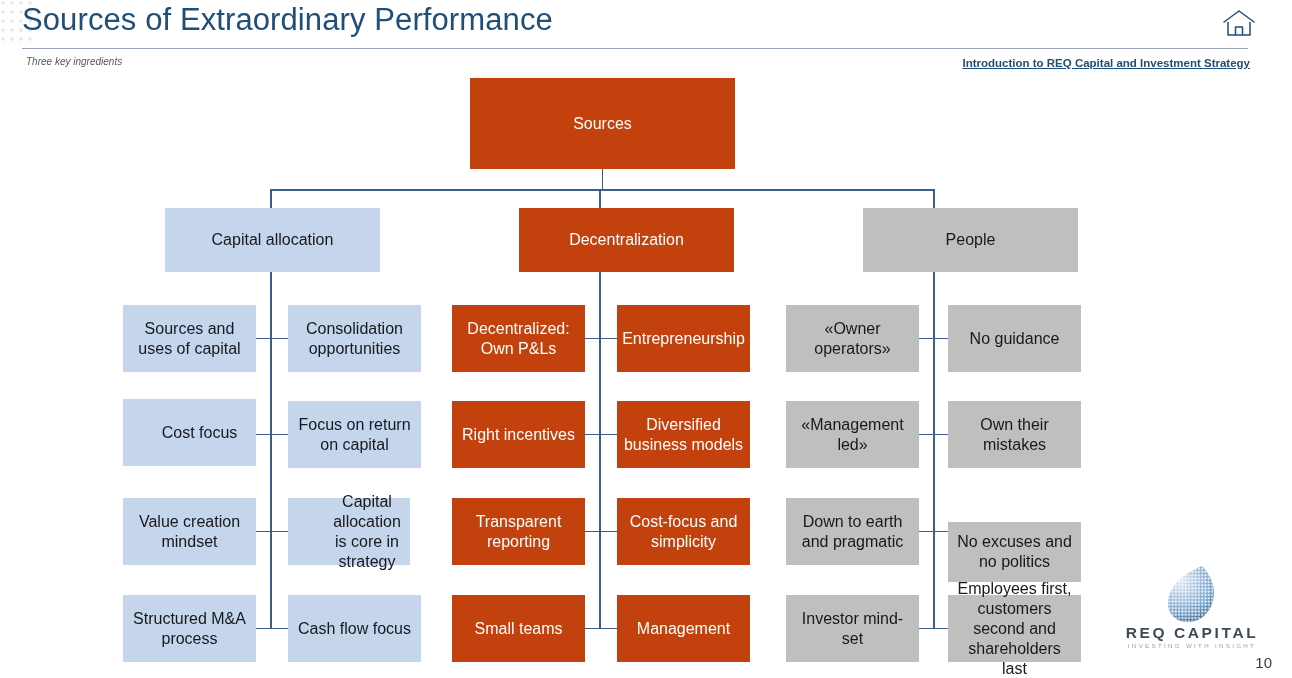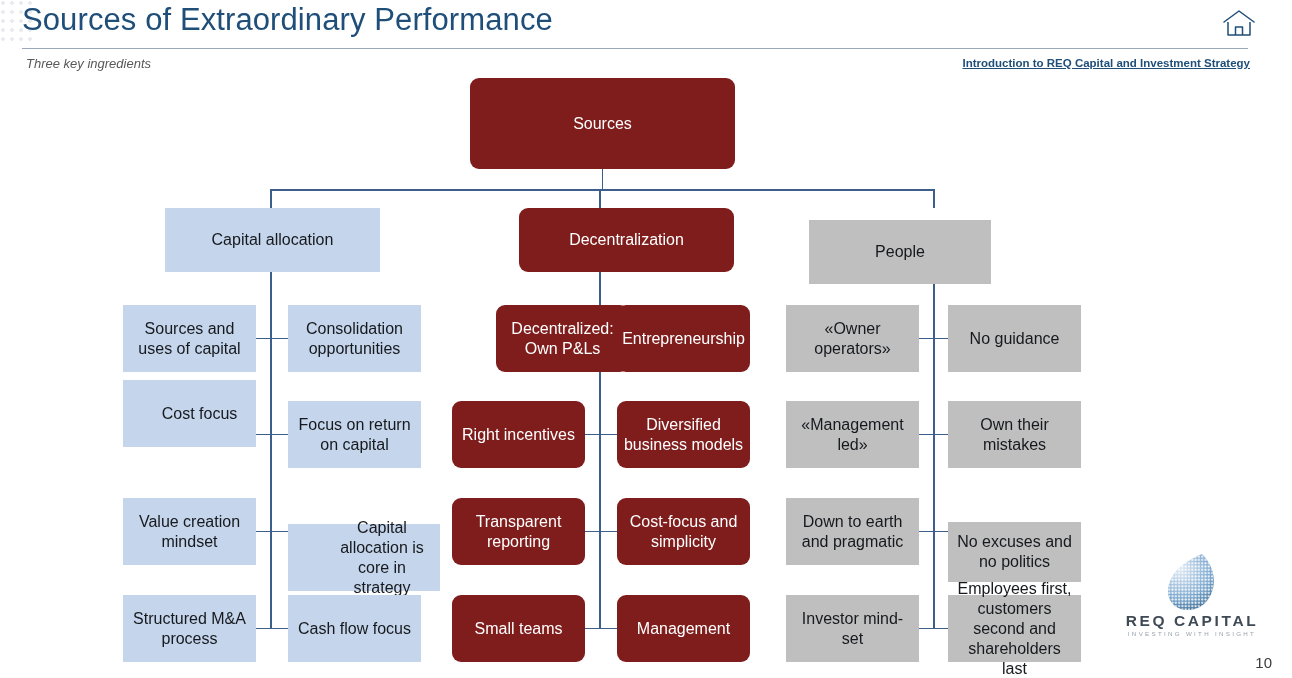--- a/index.html
+++ b/index.html
@@ -43,21 +43,21 @@
   }
   #header-rule {
     position: absolute;
     left: 22px; top: 48px;
     width: 1226px; height: 1px;
     background: #9aa7bb;
   }
   #subtitle {
     position: absolute;
     left: 26px; top: 56px;
-    font-size: 13px;
+    font-size: 10px;
     font-style: italic;
     color: #57585a;
     white-space: nowrap;
   }
   #nav-link {
     position: absolute;
     right: 42px; top: 57px;
     font-size: 11.5px;
     font-weight: bold;
     color: #1F4E79;
@@ -76,36 +76,36 @@
     position: absolute;
     box-sizing: border-box;
     display: flex;
     align-items: center;
     justify-content: center;
     text-align: center;
     line-height: 1.25;
   }
   .box span { display: block; padding: 0 6px; }
 
-  .box.navy  { background: #7f1d1d; color: #ffffff; border-radius: 9px; }
+  .box.navy  { background: #c2410c; color: #ffffff; }
   .box.light { background: #C5D5EC; color: #16191d; }
   .box.gray  { background: #BFBFBF; color: #16191d; }
 
   
   .line {
     position: absolute;
     background: #3b5f8a;
   }
   .line.v { width: 1.6px; }
   .line.h { height: 1.6px; }
 
   
   #logo {
     position: absolute;
-    left: 1122px; top: 552px;
+    left: 1122px; top: 564px;
     width: 140px; height: 92px;
   }
   #logo-mark { position: absolute; left: 36px; top: 0; width: 64px; height: 62px; }
   #logo-word {
     position: absolute; left: 0; top: 60px; width: 140px;
     text-align: center;
     font-size: 15.5px;
     letter-spacing: 2.6px;
     color: #3f4a55;
     font-weight: bold;
@@ -184,42 +184,42 @@
       </div>
       <div class="box light" style="left: 165px; top: 208px; width: 215px; height: 64px;">
         <span>Capital allocation</span>
       </div>
       <div class="box light" style="left: 123px; top: 305px; width: 133px; height: 67px;">
         <span>Sources and uses of capital</span>
       </div>
       <div class="box light" style="left: 288px; top: 305px; width: 133px; height: 67px;">
         <span>Consolidation opportunities</span>
       </div>
-      <div class="box light" style="left: 123px; top: 380px; width: 133px; height: 67px; padding-left: 20px;">
+      <div class="box light" style="left: 123px; top: 399px; width: 133px; height: 67px; padding-left: 20px;">
         <span>Cost focus</span>
       </div>
       <div class="box light" style="left: 288px; top: 401px; width: 133px; height: 67px;">
         <span>Focus on return on capital</span>
       </div>
       <div class="box light" style="left: 123px; top: 498px; width: 133px; height: 67px;">
         <span>Value creation mindset</span>
       </div>
-      <div class="box light" style="left: 288px; top: 524px; width: 152px; height: 67px; padding-left: 36px;">
+      <div class="box light" style="left: 288px; top: 498px; width: 122px; height: 67px; padding-left: 36px;">
         <span>Capital allocation is core in strategy</span>
       </div>
       <div class="box light" style="left: 123px; top: 595px; width: 133px; height: 67px;">
         <span>Structured M&amp;A process</span>
       </div>
       <div class="box light" style="left: 288px; top: 595px; width: 133px; height: 67px;">
         <span>Cash flow focus</span>
       </div>
       <div class="box navy" style="left: 519px; top: 208px; width: 215px; height: 64px;">
         <span>Decentralization</span>
       </div>
-      <div class="box navy" style="left: 452px; top: 305px; width: 133px; height: 67px; margin-left: 44px;">
+      <div class="box navy" style="left: 452px; top: 305px; width: 133px; height: 67px;">
         <span>Decentralized:<br>Own P&amp;Ls</span>
       </div>
       <div class="box navy" style="left: 617px; top: 305px; width: 133px; height: 67px;">
         <span>Entrepreneurship</span>
       </div>
       <div class="box navy" style="left: 452px; top: 401px; width: 133px; height: 67px;">
         <span>Right incentives</span>
       </div>
       <div class="box navy" style="left: 617px; top: 401px; width: 133px; height: 67px;">
         <span>Diversified business models</span>
@@ -229,21 +229,21 @@
       </div>
       <div class="box navy" style="left: 617px; top: 498px; width: 133px; height: 67px;">
         <span>Cost-focus and simplicity</span>
       </div>
       <div class="box navy" style="left: 452px; top: 595px; width: 133px; height: 67px;">
         <span>Small teams</span>
       </div>
       <div class="box navy" style="left: 617px; top: 595px; width: 133px; height: 67px;">
         <span>Management</span>
       </div>
-      <div class="box gray" style="left: 809px; top: 208px; width: 182px; height: 64px; margin-top: 12px;">
+      <div class="box gray" style="left: 863px; top: 208px; width: 215px; height: 64px;">
         <span>People</span>
       </div>
       <div class="box gray" style="left: 786px; top: 305px; width: 133px; height: 67px;">
         <span>«Owner operators»</span>
       </div>
       <div class="box gray" style="left: 948px; top: 305px; width: 133px; height: 67px;">
         <span>No guidance</span>
       </div>
       <div class="box gray" style="left: 786px; top: 401px; width: 133px; height: 67px;">
         <span>«Management led»</span>

